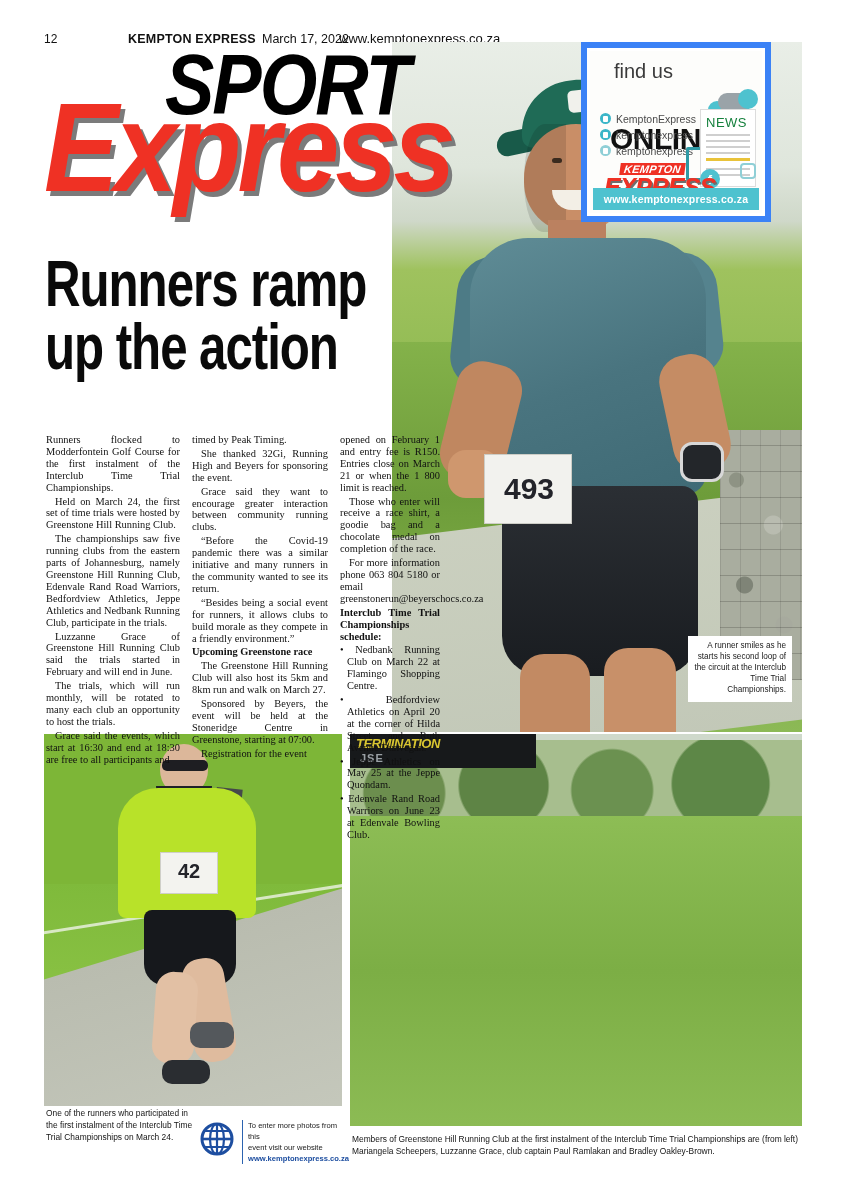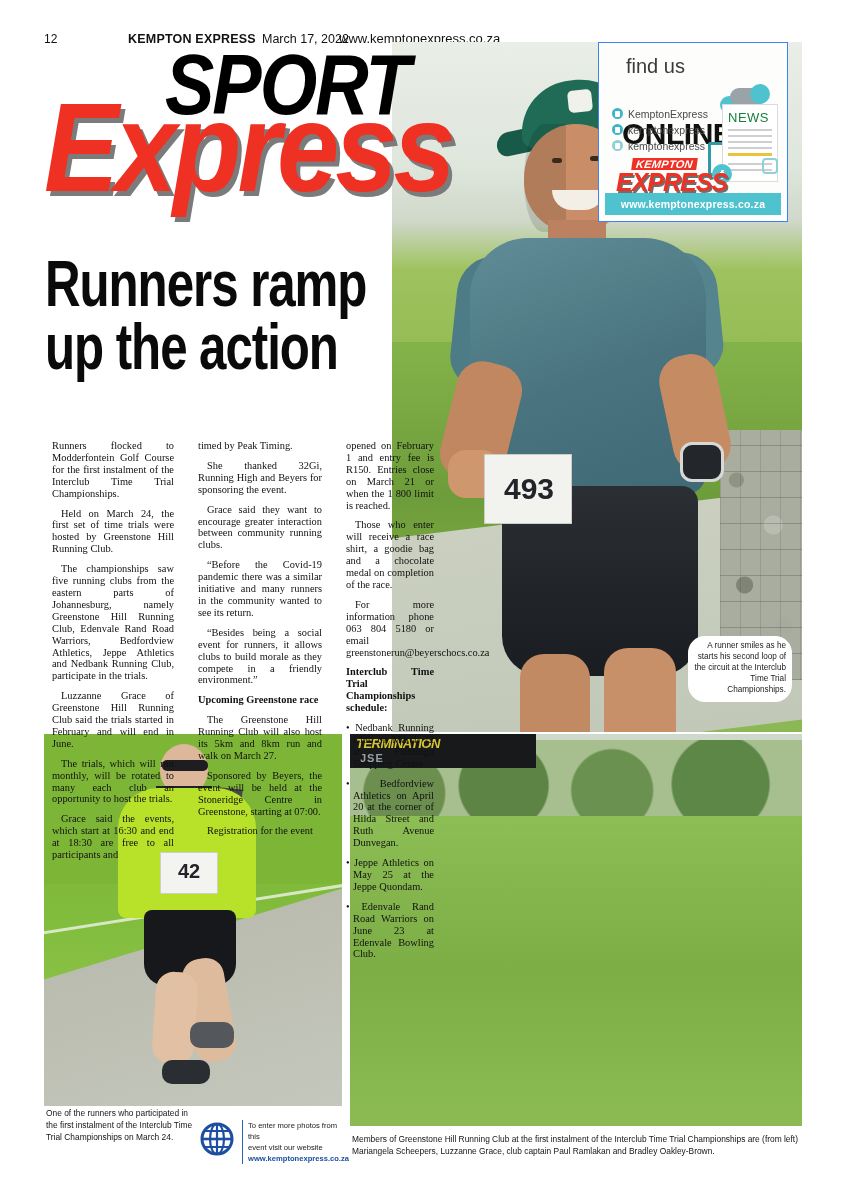--- a/index.html
+++ b/index.html
@@ -45,22 +45,22 @@
     position:absolute; left:45px; top:253px; width:400px;
     font-family:"Liberation Sans", sans-serif;
     font-weight:700; font-size:56px; line-height:.96;
     letter-spacing:-1.2px; color:#0a0a0a;
     transform: scaleX(.88) scaleY(1.16); transform-origin:left top;
     z-index: 7;
   }
 
   
   .ad-box {
-    position:absolute; left:598px; top:42px; width:190px; height:180px;
-    border:1px solid #3b82f6; background:#fff; overflow:hidden;
+    position:absolute; left:581px; top:42px; width:190px; height:180px;
+    border:6px solid #3b82f6; background:#fff; overflow:hidden;
     font-family:"Liberation Sans", sans-serif; z-index:8;
   }
   .ad-inner { position:absolute; inset:3px; background:#fdfdfb; overflow:hidden; }
   .ad-findus { position:absolute; left:24px; top:9px; font-size:20px; color:#3a3a3a; font-weight:400;}
   .ad-online { position:absolute; left:20px; top:27px; font-size:30px; font-weight:800; color:#111; letter-spacing:-.5px;margin-top:44px;}
   .social-row { position:absolute; left:10px; font-size:10.5px; color:#4a4a4a; }
   .social-row .sicon {
     display:inline-block; width:11px; height:11px; border-radius:50%;
     background:#3bb6c8; margin-right:5px; vertical-align:-1px; position:relative;
   }
@@ -165,31 +165,31 @@
     font-family:"Liberation Sans", sans-serif; font-weight:800; font-size:30px; color:#23242a;}
   .pm-shorts{ position:absolute; left:110px; top:444px; width:196px; height:190px;
     background:linear-gradient(#2b2f34,#191c20); border-radius:16px 16px 40px 40px;}
   .pm-legL { position:absolute; left:128px; top:612px; width:70px; height:110px; background:#c28a63; border-radius:24px;}
   .pm-legR { position:absolute; left:212px; top:606px; width:72px; height:116px; background:#c89069; border-radius:24px;}
 
   .photo-main-caption {
     position:absolute; left:688px; top:636px; width:104px;
     background:#ffffff; padding:5px 6px 6px 6px; z-index:9;
     font-family:"Liberation Sans", sans-serif; font-size:8.2px; line-height:1.33;
-    color:#1a1a1a; text-align:right;border-radius:17px;
+    color:#1a1a1a; text-align:right;
   }
 
   
   .cols { position:absolute; left:44px; top:432px; width:354px; z-index:9; }
   .col {
     position:absolute; top:0;
     font-family:"Liberation Serif", serif;
     font-size:10.4px; line-height:11.9px; color:#111; text-align:justify;
   }
-  .col p { text-indent: 9px; margin:8px; }
+  .col p { text-indent: 9px; margin:2px; }
   .col p.noindent { text-indent:0; }
   .col p.subhead { text-indent:0; font-weight:700; }
   .col p.bullet { text-indent:0; padding-left:7px; text-indent:-7px; }
   #col1 { left:0; width:138px; }
   #col2 { left:146px; width:140px; }
   #col3 { left:294px; width:104px; }
 
   
   .photo-left {
     position:absolute; left:44px; top:734px; width:298px; height:372px;

